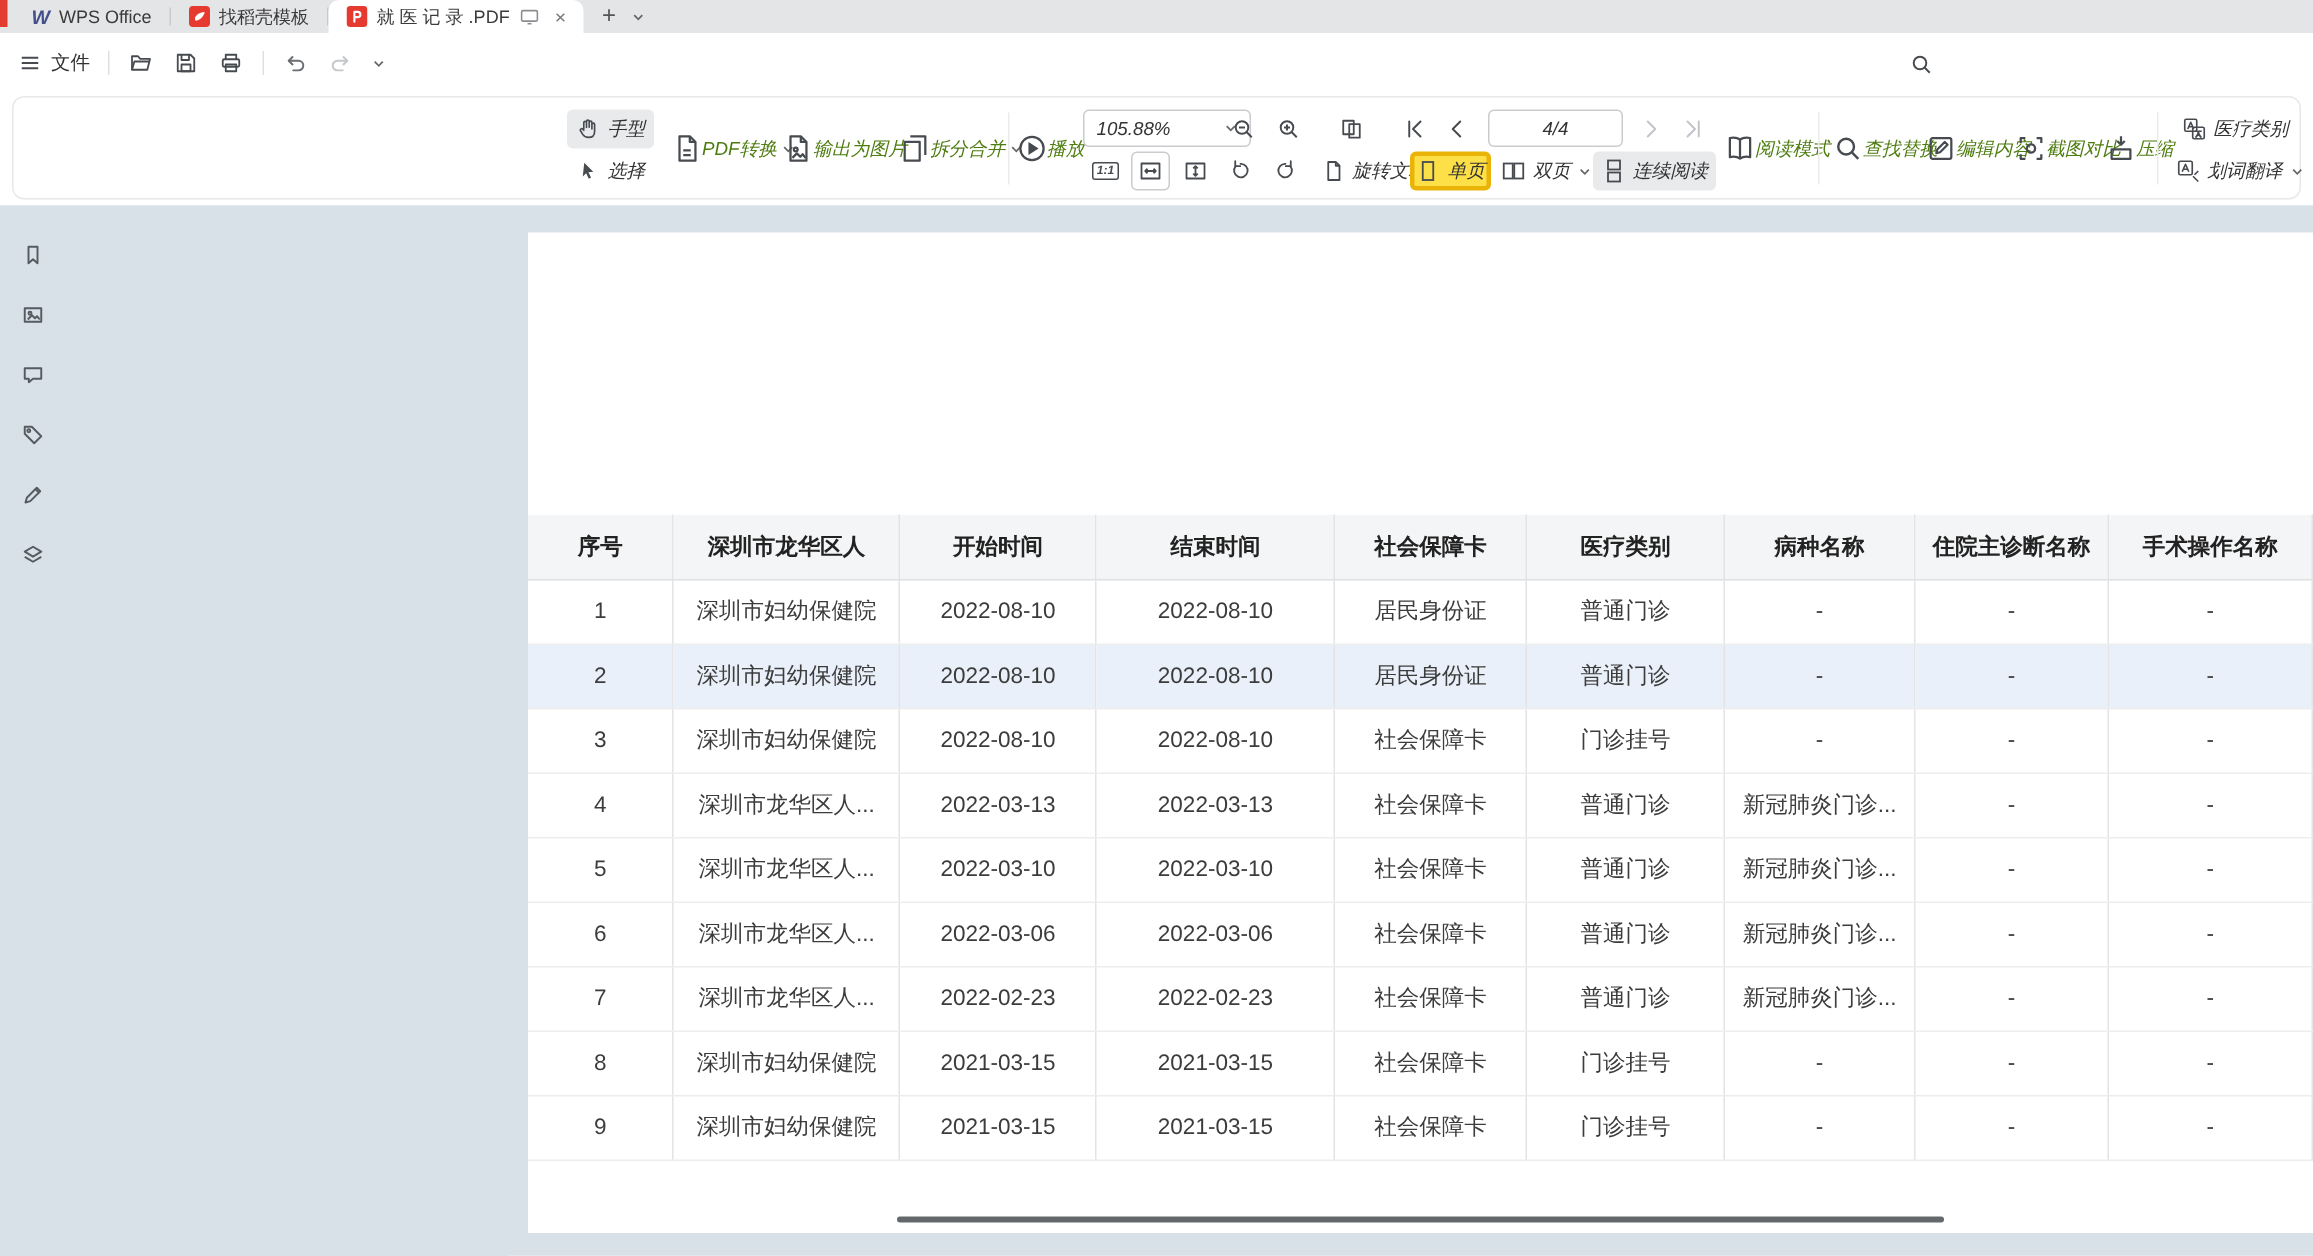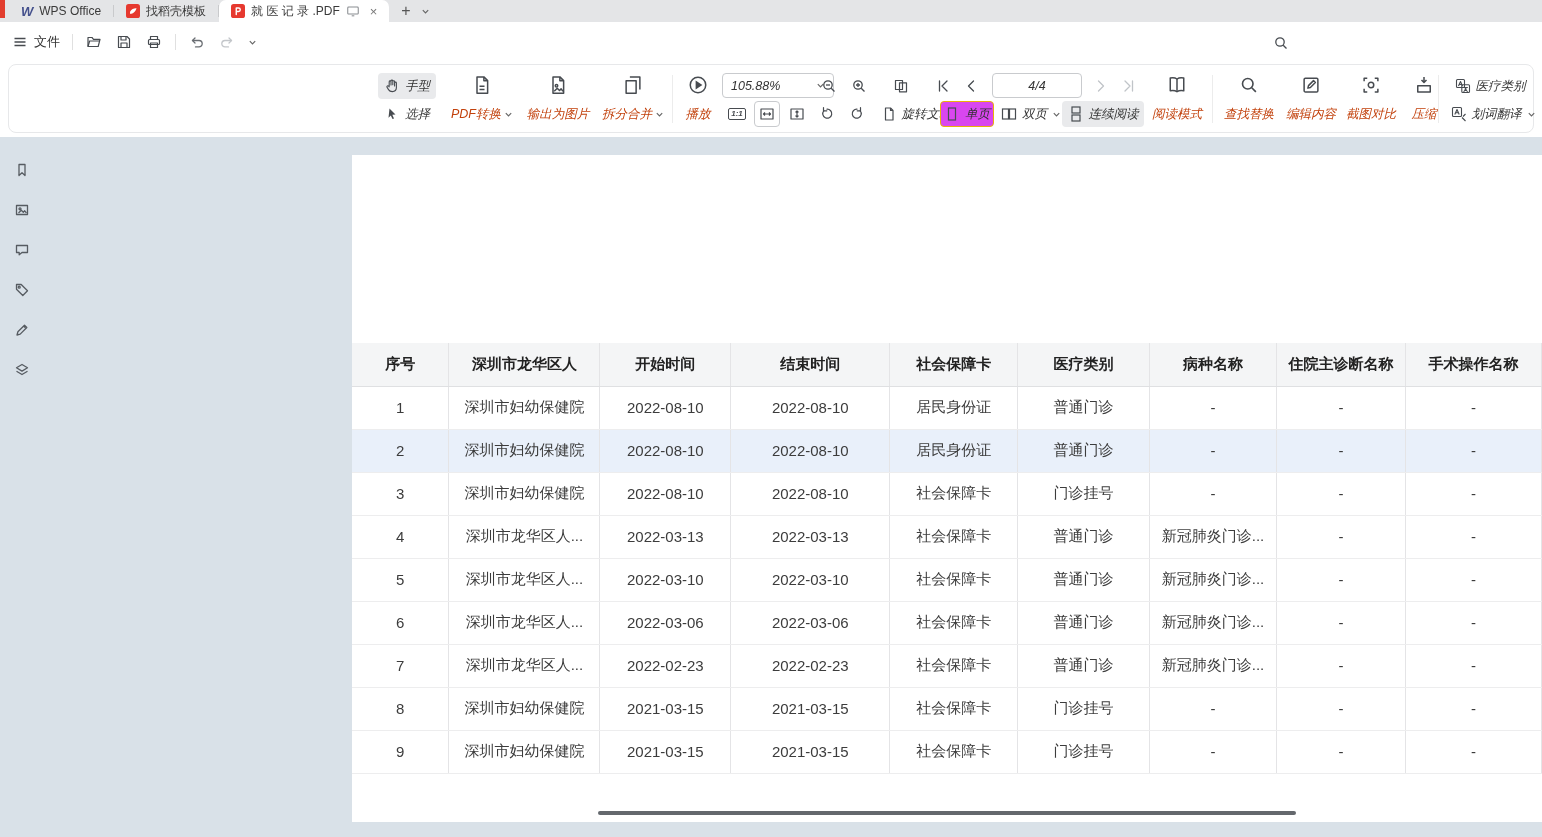--- a/index.html
+++ b/index.html
@@ -29,22 +29,22 @@
   .rtab.active{color:#c63c44;font-weight:700;}
   .rtab.active::after{content:"";position:absolute;left:-2px;right:-2px;bottom:3px;height:3px;background:#c63c44;border-radius:2px;}
   .wpsai{position:absolute;left:1196px;top:0;height:40px;display:flex;align-items:flex-start;gap:6px;font-size:13.5px;color:#333;margin-top:48px;}
   .mb-search{position:absolute;left:1270px;top:10px;width:22px;height:22px;display:flex;align-items:center;justify-content:center;}
 
   
   .ribbonstrip{position:absolute;top:62px;left:0;width:100%;height:75px;background:#fff;font-style:italic;}
   .panel{position:absolute;left:8px;right:8px;top:2px;bottom:4px;border:1px solid #e7e8ea;border-radius:8px;background:#fff;}
   .tbtn{position:absolute;display:flex;align-items:center;justify-content:center;gap:5px;font-size:12.5px;color:#333;border-radius:4px;height:26px;white-space:nowrap;}
   .tbtn.sel{background:#e9eaec;}
-  .tbtn.boxed{border:1px solid #eab308;background:#d946ef;}
-  .tall{position:absolute;top:8px;height:58px;display:flex;flex-direction:column;align-items:center;justify-content:space-between;padding:5px 2px;font-size:12.5px;color:#c2410c;border-radius:4px;white-space:nowrap;}
+  .tbtn.boxed{border:3px solid #eab308;background:#fde047;}
+  .tall{position:absolute;top:8px;height:58px;display:flex;flex-direction:row;align-items:center;justify-content:space-between;padding:5px 2px;font-size:12.5px;color:#4d7c0f;border-radius:4px;white-space:nowrap;}
   .tall .lblrow{display:flex;align-items:center;gap:3px;}
   .combo{position:absolute;display:flex;align-items:center;justify-content:space-between;padding:0 8px;border:1px solid #c9cbce;border-radius:4px;font-size:12.5px;color:#333;height:25px;background:#fff;}
   .iconbtn{position:absolute;width:26px;height:26px;display:flex;align-items:center;justify-content:center;border-radius:4px;}
   .iconbtn.boxed{border:1px solid #c9cbce;}
   .sep-v{position:absolute;top:13px;width:1px;height:48px;background:#ececec;}
   .one2one{font-size:8px;border:1.2px solid #474b50;border-radius:2px;padding:1px 2px;color:#474b50;font-weight:700;line-height:1;}
   svg.ic{width:16px;height:16px;flex:none;}
   svg.ic20{width:20px;height:20px;flex:none;}
   svg.chev{width:9px;height:9px;flex:none;}
 

